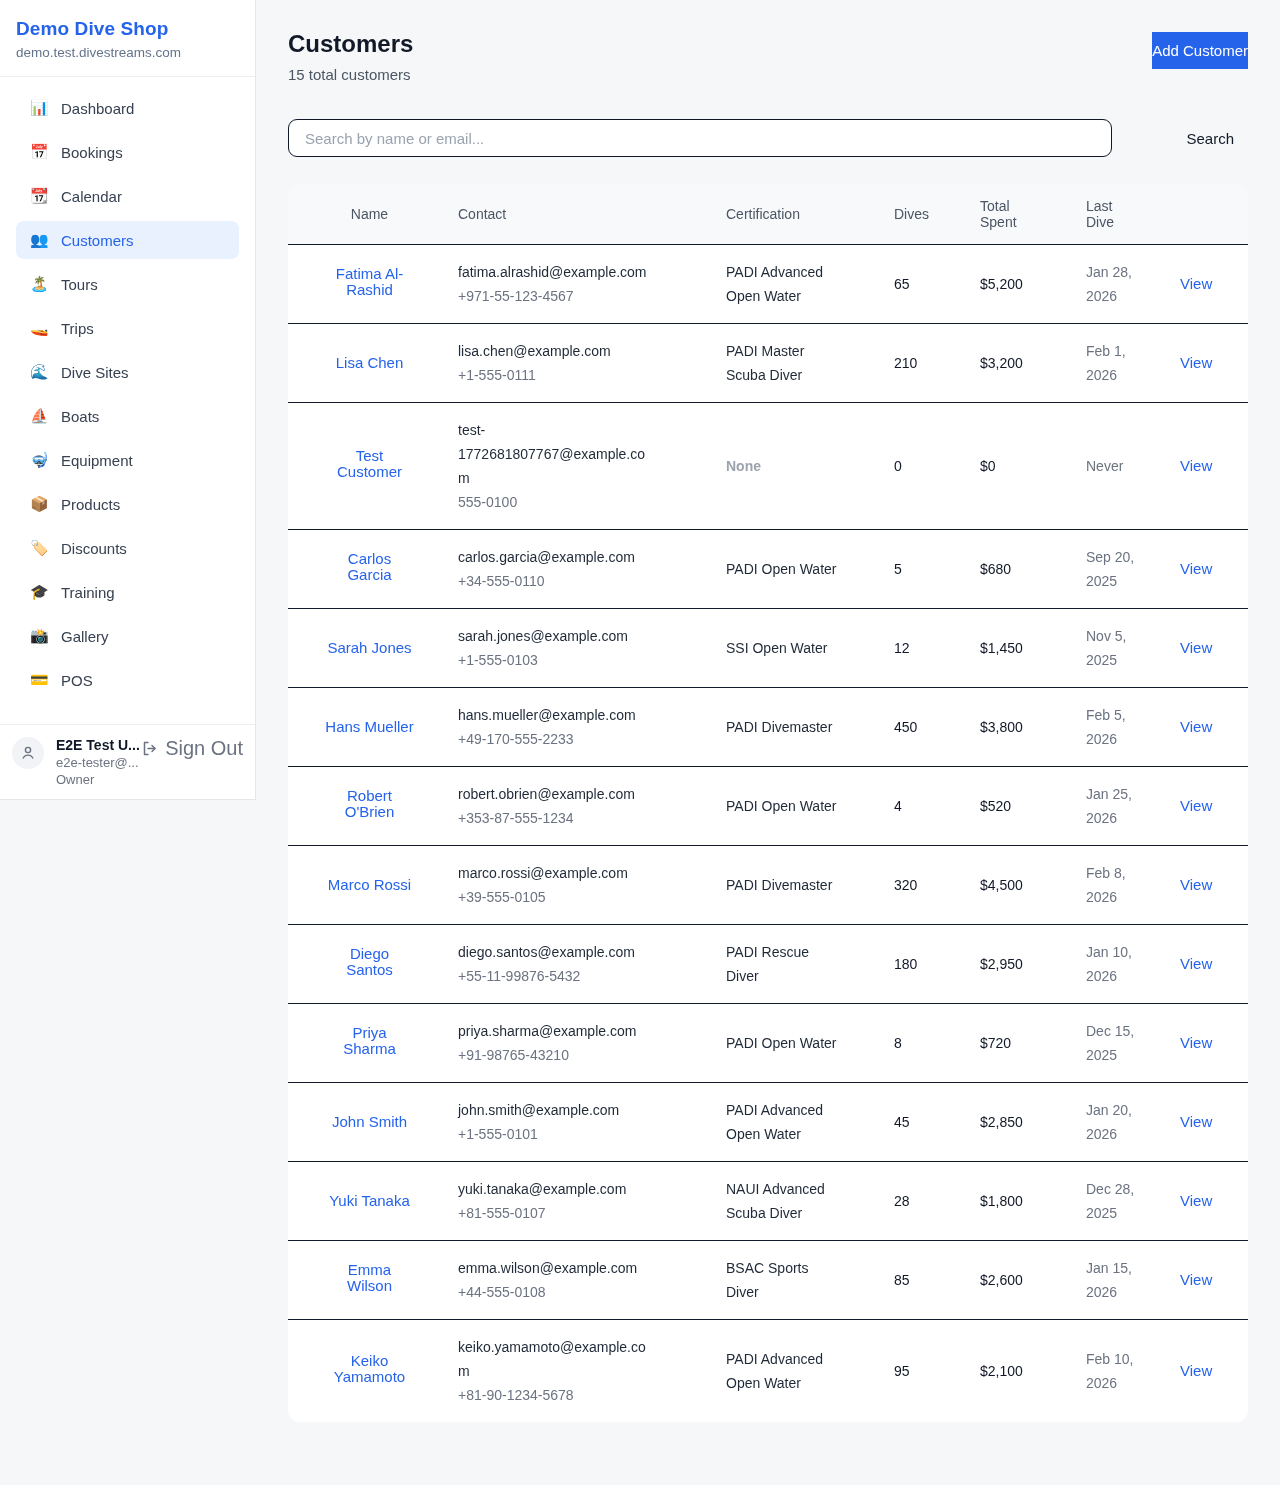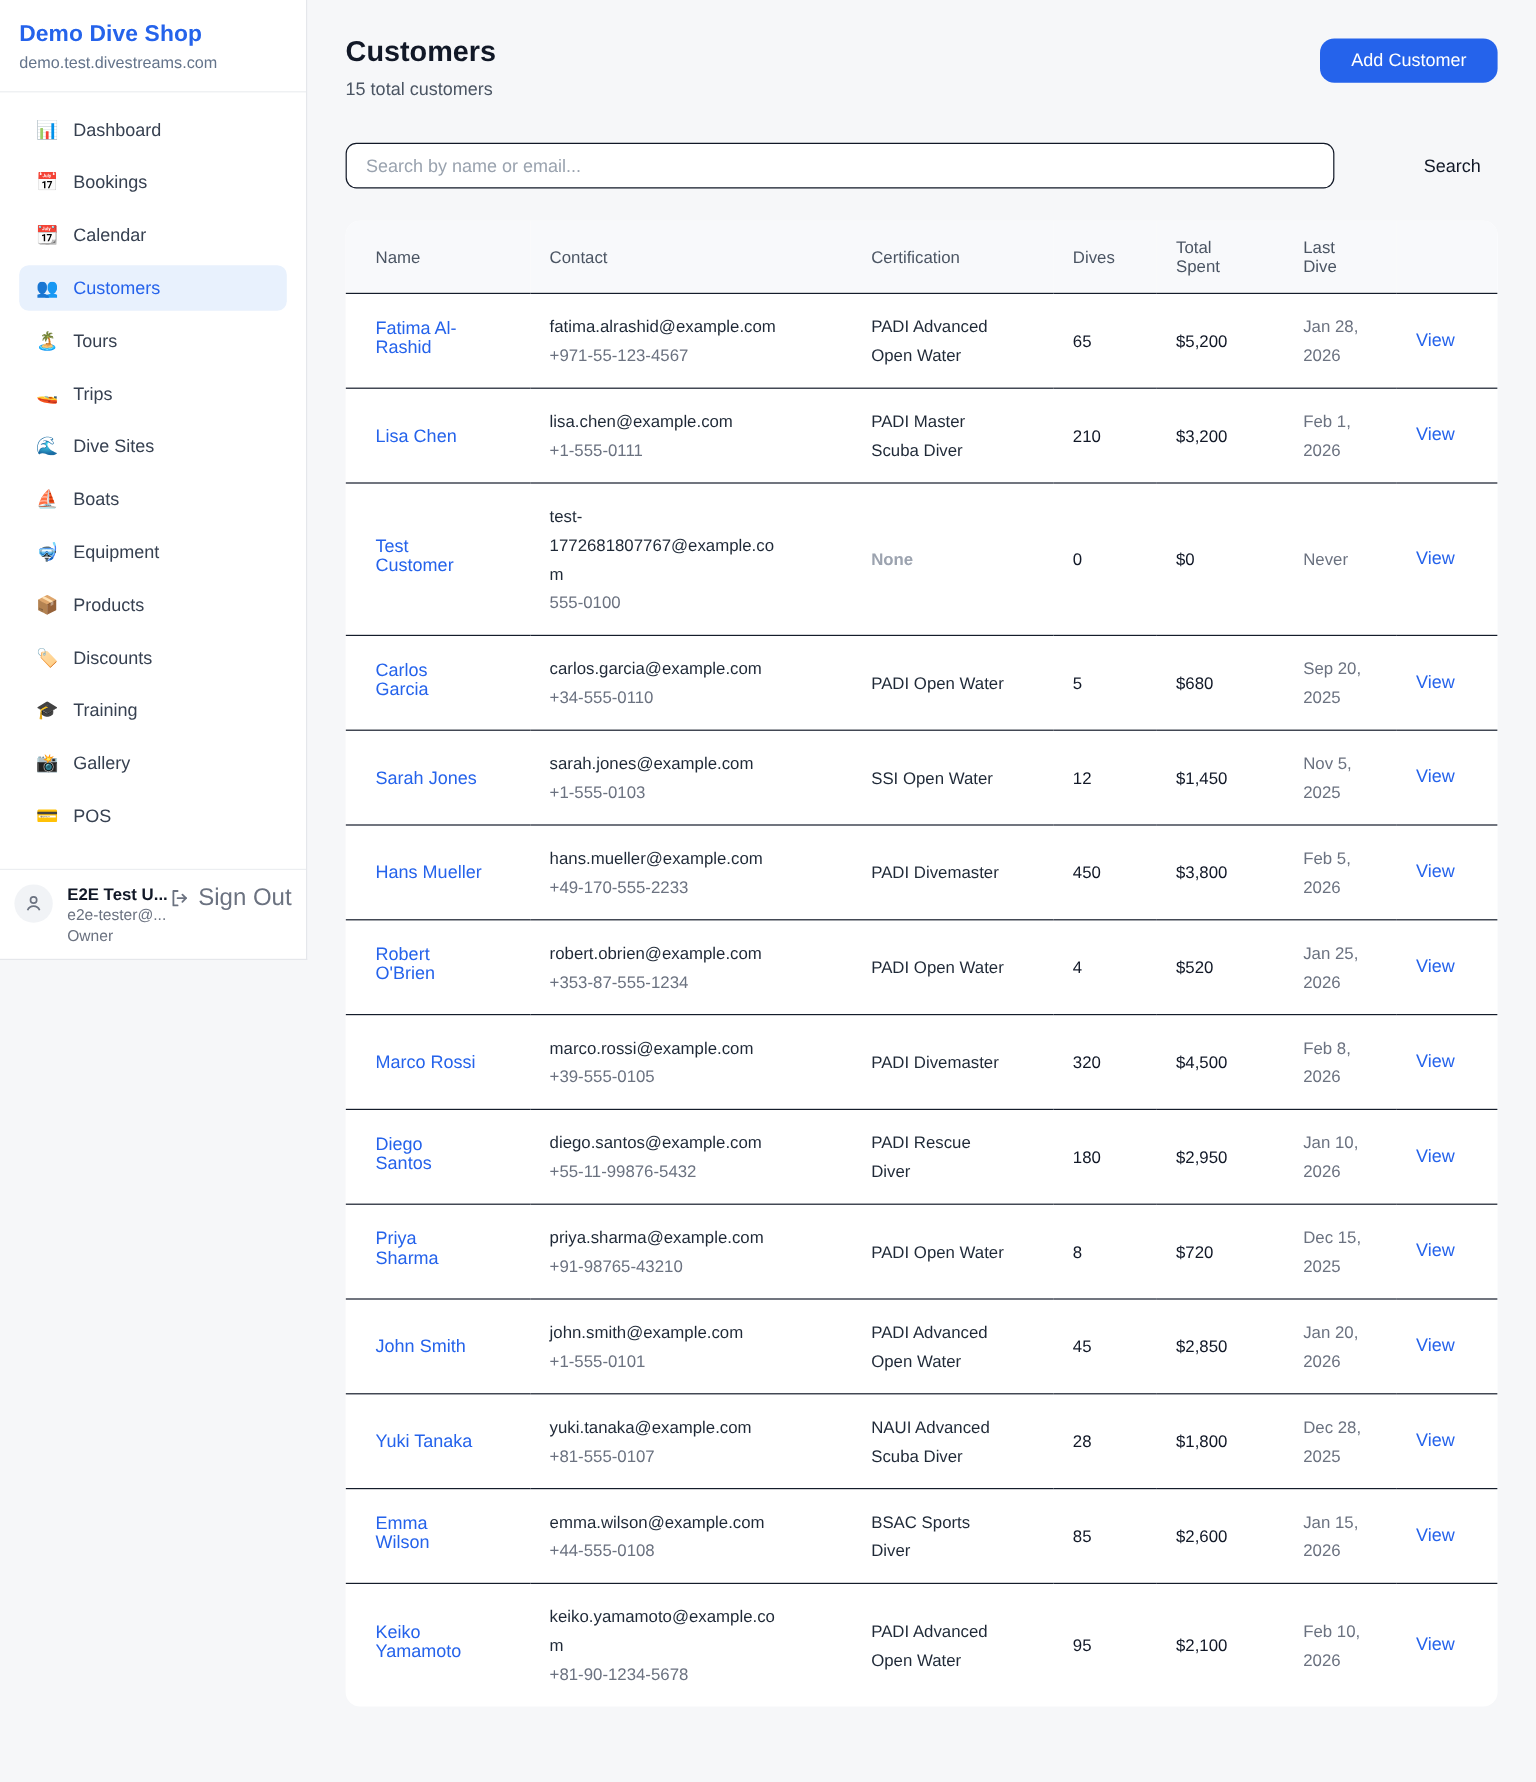--- a/index.html
+++ b/index.html
@@ -20,32 +20,32 @@
   .user-info { flex:1; min-width:0; }
   .user-name { font-size:14px; font-weight:700; color:#111827; white-space:nowrap; }
   .user-email, .user-role { font-size:13px; color:#6b7280; margin-top:2px; white-space:nowrap; }
   .signout { display:flex; align-items:center; gap:7px; background:none; border:none; color:#6b7280; font-size:20px; font-family:inherit; cursor:pointer; white-space:nowrap; }
 
   
   main { flex:1; padding:30px 32px 28px 32px; }
   .page-head { display:flex; justify-content:space-between; align-items:flex-start; }
   h1 { font-size:24px; font-weight:700; color:#111827; }
   .subtitle { font-size:15px; color:#4b5563; margin-top:8px; }
-  .btn-primary { background:#2563eb; color:#ffffff; border:none; border-radius:12px; padding:0 26px; height:37px; font-size:15px; font-weight:500; font-family:inherit; cursor:pointer; margin-top:2px; }
+  .btn-primary { background:#2563eb; color:#ffffff; border:none; border-radius:0; padding:0 0; height:37px; font-size:15px; font-weight:500; font-family:inherit; cursor:pointer; margin-top:2px; }
 
   .search-row { display:flex; align-items:center; margin-top:36px;gap:48px; }
   .search-input { flex:1; height:38px; border:1.5px solid #111827; border-radius:9px; padding:0 16px; font-size:15px; font-family:inherit; color:#0f172a; background:#fff; outline:none; }
   .search-input::placeholder { color:#9aa3af; }
   .search-btn { background:none; border:none; font-family:inherit; font-size:15px; color:#111827; padding:0 14px 0 26px; cursor:pointer; }
 
   
   .card { background:#ffffff; border-radius:12px; margin-top:27px; overflow:hidden; }
   table { width:100%; border-collapse:collapse; table-layout:fixed; }
   thead th { background:#f8f9fb; text-align:left; font-size:14px; font-weight:500; color:#4b5563; padding:12px 16px; height:60px; vertical-align:middle; }
-  th.first, td.first { padding-left:25px; }
+  th.first, td.first { padding-left:25px;text-align:center; }
   thead th .hw { display:inline-block; max-width:46px; }
   thead tr { border-bottom:1px solid #141c2b; }
   tbody tr + tr { border-top:1px solid #141c2b; }
   td { padding:15px 16px; vertical-align:middle; font-size:14px; line-height:24px; }
   .cell-name a { color:#2563eb; font-weight:500; font-size:15px; text-decoration:none; display:inline-block; max-width:90px; line-height:16px; cursor:pointer; }
   .email { color:#1f2937; max-width:195px; overflow-wrap:break-word; }
   .phone { color:#6b7280; }
   .cell-cert span { display:inline-block; max-width:112px; color:#1f2937; }
   .cell-cert span.none { color:#9ca3af;font-weight:bold; }
   .cell-dives, .cell-spent { color:#111827; }

